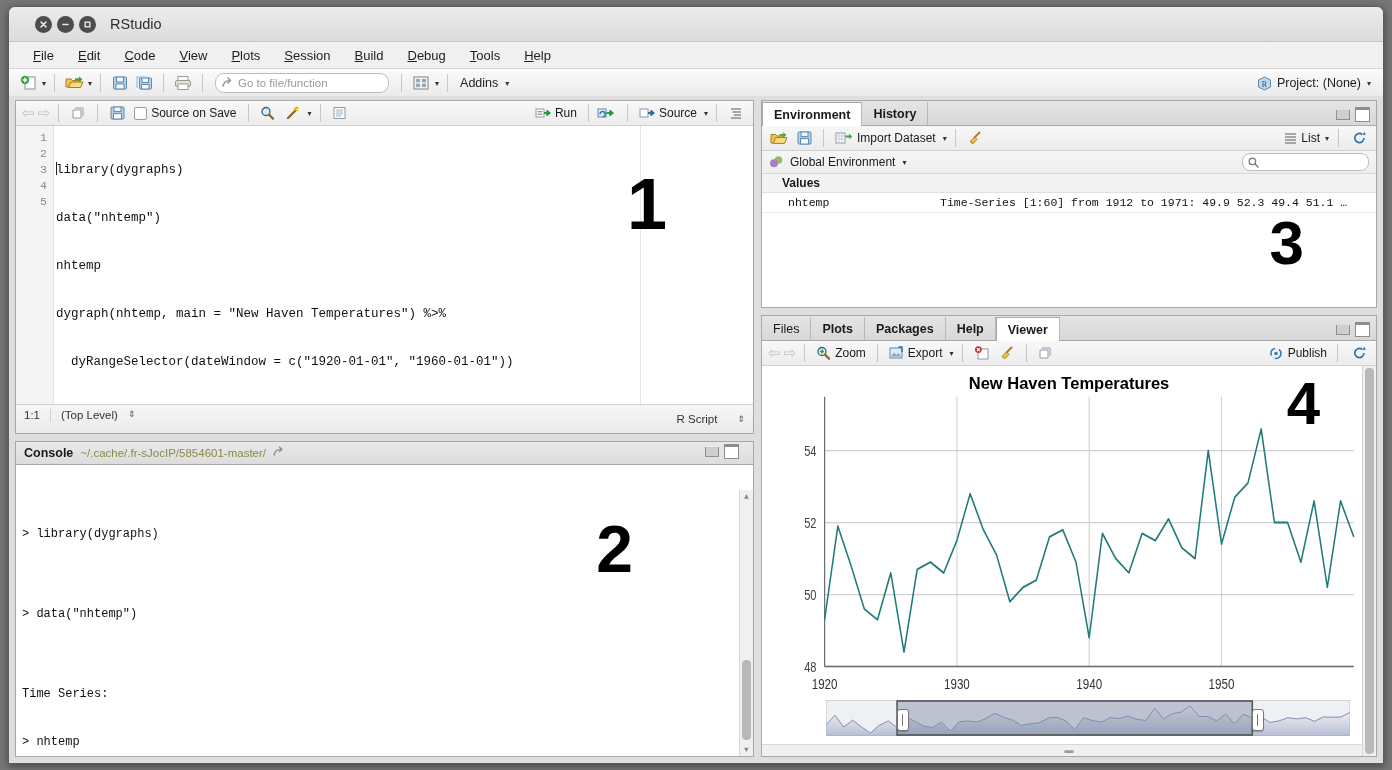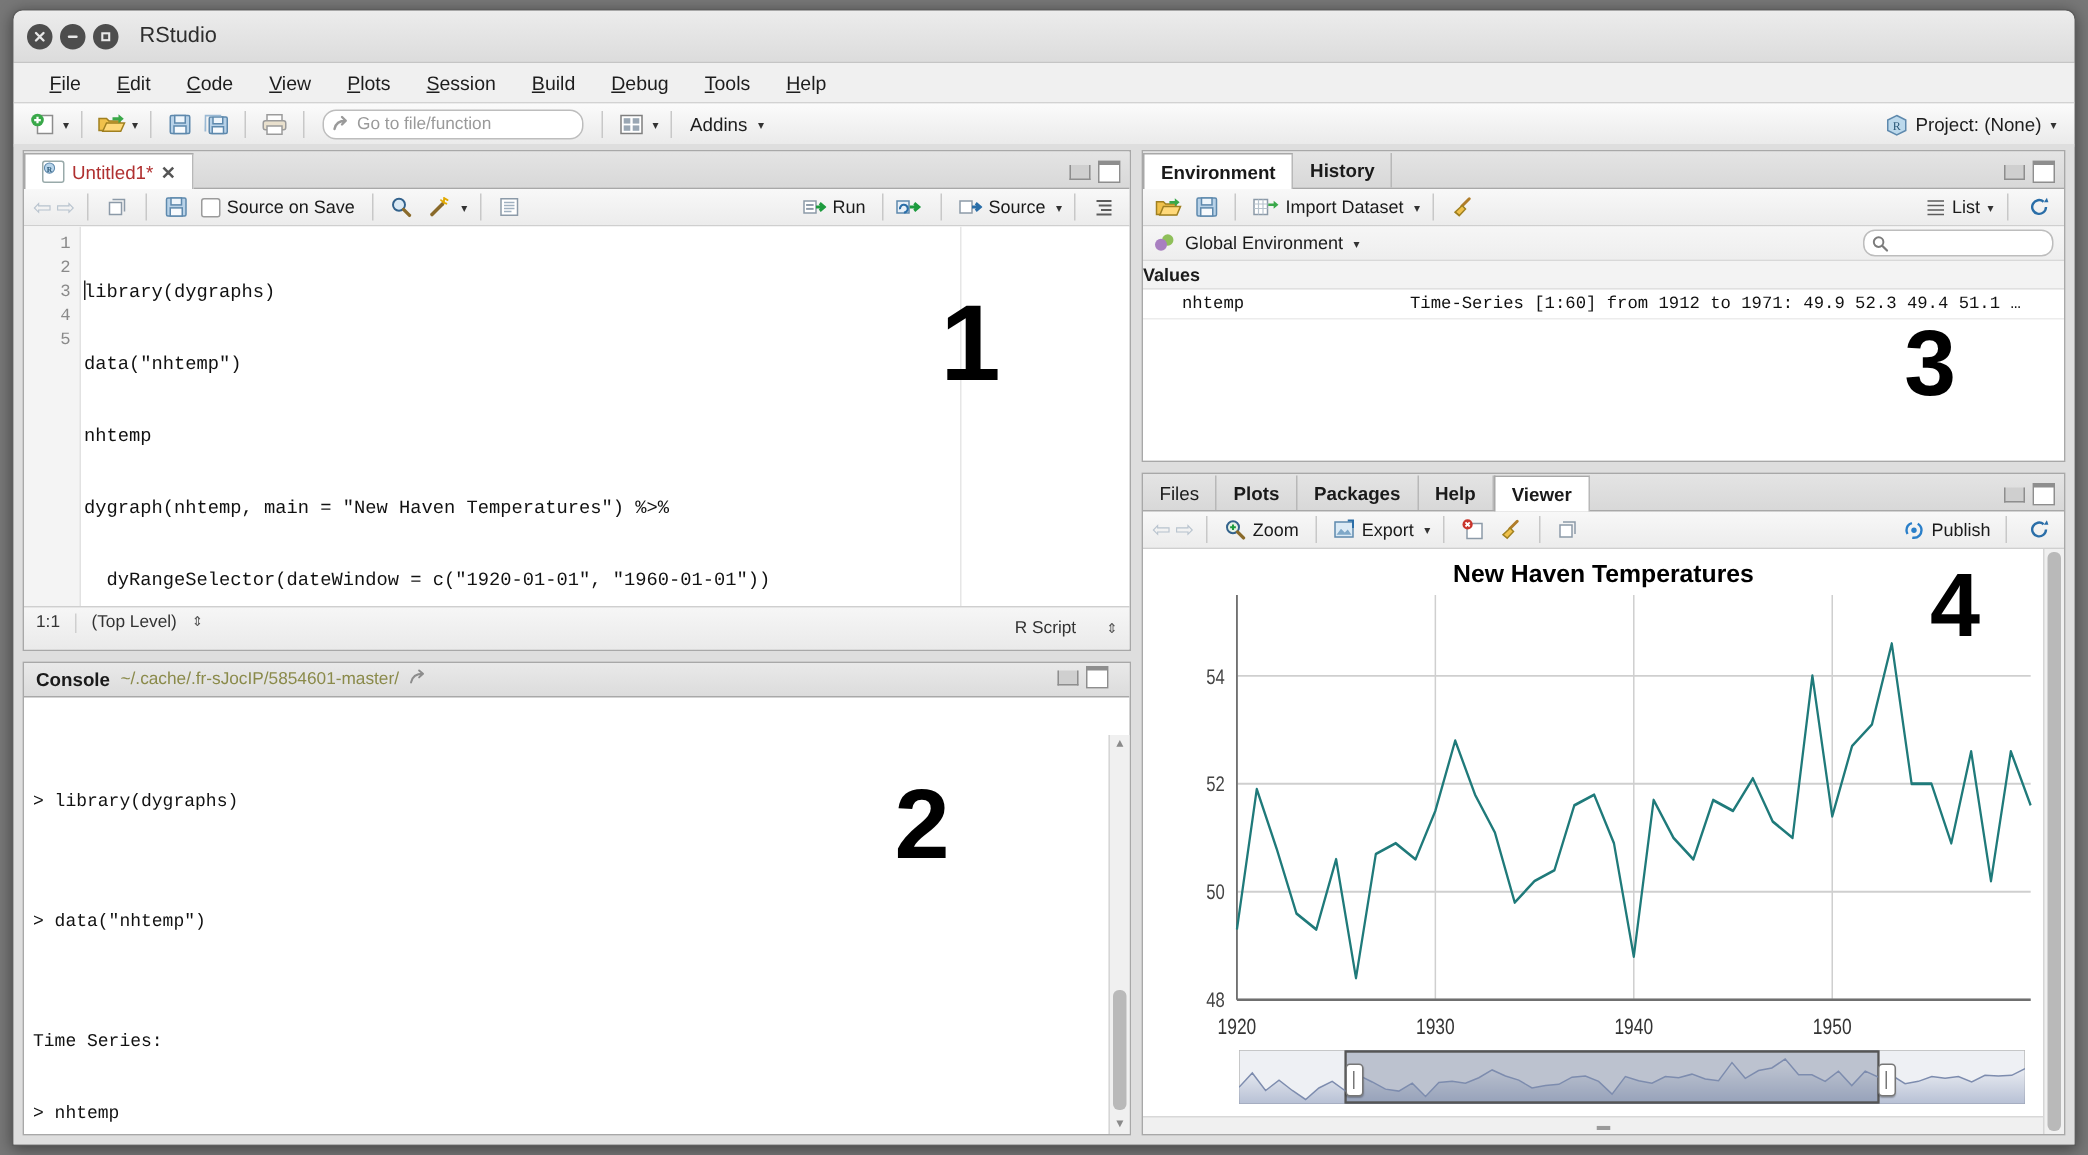--- a/index.html
+++ b/index.html
@@ -22,21 +22,21 @@
     box-shadow: 0 2px 10px rgba(0,0,0,.45);
     border: 1px solid #5d5d5d;
     box-sizing: border-box;
     overflow: hidden;
   }
   
   .titlebar {
     height: 34px;
     background: linear-gradient(#ececec,#dcdcdc);
     display: flex; align-items: center;
-    padding-left: 9px;
+    padding-left: 26px;
     border-bottom: 1px solid #c5c5c5;
     border-radius: 6px 6px 0 0;
   }
   .wbtns { display: flex; gap: 5px; align-items: center; }
   .wbtn {
     width: 17px; height: 17px; border-radius: 50%;
     background: #4d4d4d;
     display: flex; align-items: center; justify-content: center;
     color: #e8e8e8; font-size: 10px; line-height: 1;
   }
@@ -216,21 +216,21 @@
   }
   .searchbox {
     margin-left:auto; width: 115px; height: 16px;
     border:1px solid #bdbdbd; border-radius:8px; background:#fff;
     display:flex;align-items:center;padding:0 5px;gap:4px;
   }
   .env-body { flex:1; background:#fff; overflow:hidden; position:relative; }
   .env-section {
     background:#f3f3f3; border-bottom:1px solid #e0e0e0;
     font-size:12px; font-weight:bold; color:#1a1a1a;
-    padding: 2px 0;
+    padding: 2px 20px;
   }
   .env-row {
     display:flex; font-family:"Liberation Mono", monospace;
     font-size: 11.5px; color:#111;
     border-bottom:1px solid #ececec;
     padding: 3px 8px;
   }
   .env-name { width: 170px; padding-left: 18px; box-sizing:border-box; }
   
   .viewer-body { flex:1; background:#fff; position:relative; overflow:hidden; }
@@ -364,36 +364,20 @@
       <span>Project: (None)</span>
       <span class="caret">▾</span>
     </div>
   </div>
 
   <div class="panes">
 
     <div class="col col-left">
 
       <div class="pane pane-src">
-        <div class="tabstrip">
-          <div class="tab active">
-            <span class="ricon">
-              <svg width="11" height="11" viewBox="0 0 11 11" style="position:absolute;left:0;top:0">
-                <circle cx="4" cy="4" r="3.4" fill="#b7d4ea" stroke="#5e89ad" stroke-width=".7"></circle>
-                <text x="4" y="6.4" font-size="5" text-anchor="middle" fill="#2a5878" font-family="Liberation Serif, serif">R</text>
-              </svg>
-            </span>
-            <span class="tab-untitled">Untitled1*</span>
-            <span class="tab-close">✕</span>
-          </div>
-          <div class="panectrls">
-            <div class="pc-min"></div>
-            <div class="pc-max"></div>
-          </div>
-        </div>
         <div class="ptb">
           <span class="arrow-nav">⇦</span>
           <span class="arrow-nav">⇨</span>
           <div class="tb-sep"></div>
           <div class="tb-ico">
             <svg width="15" height="14" viewBox="0 0 15 14">
               <path d="M2 4 h8 v8 h-8z" fill="#fff" stroke="#8c9aa8"></path>
               <path d="M4 2 h8 v8" fill="none" stroke="#8c9aa8"></path>
             </svg>
           </div>

